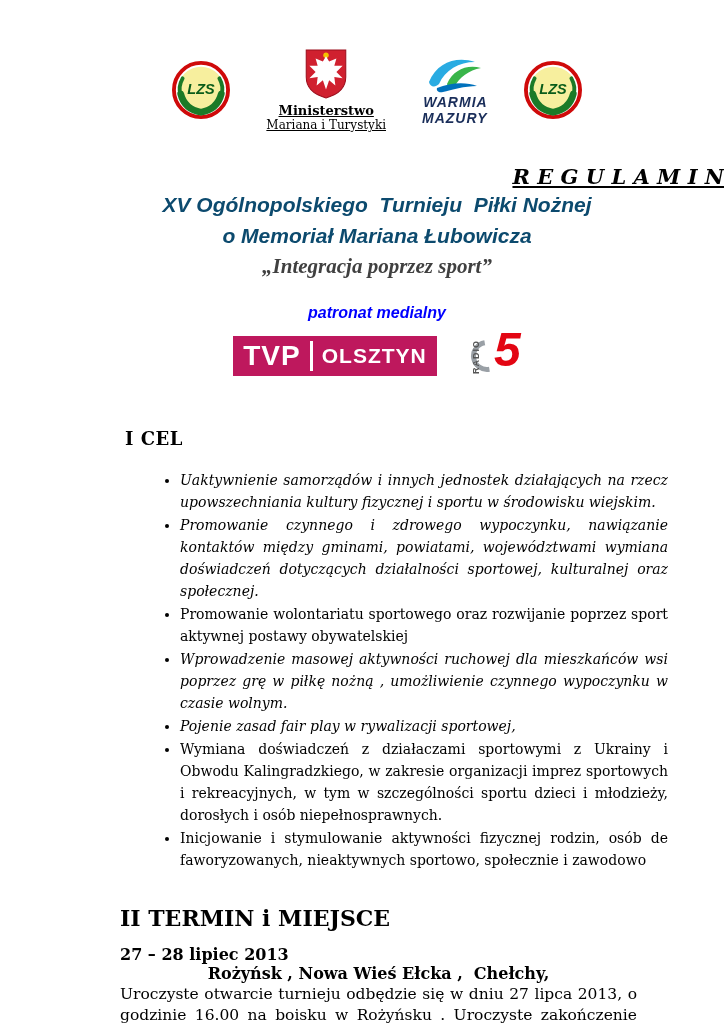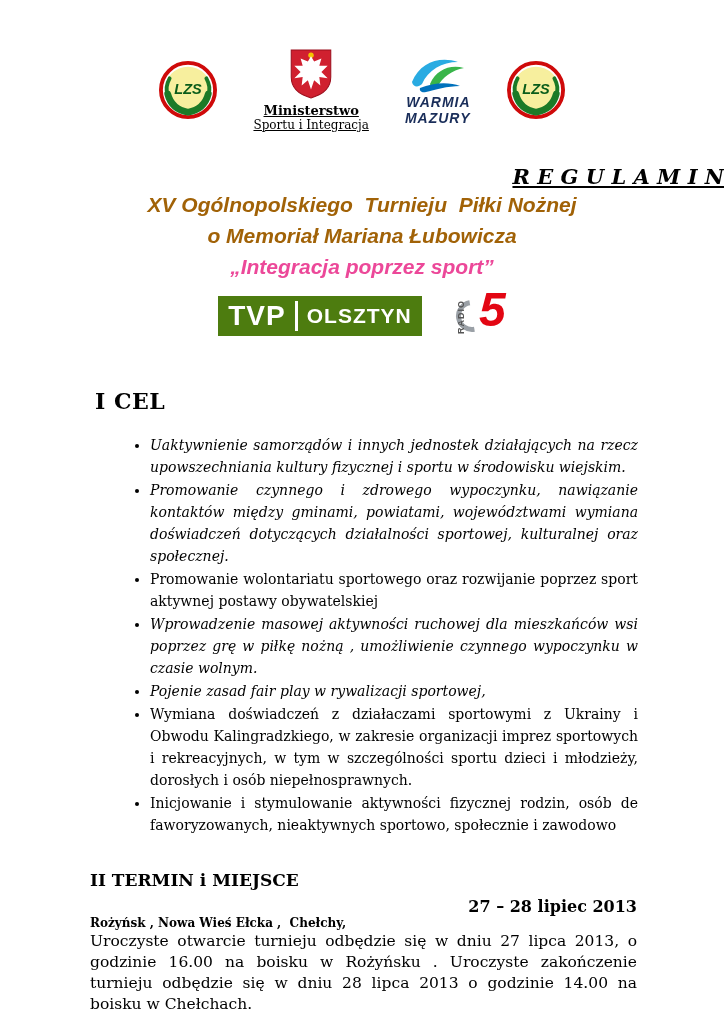--- a/index.html
+++ b/index.html
@@ -1,71 +1,71 @@
 <!DOCTYPE html>
 <html><head>
 <meta charset="utf-8">
 <style>
   * { margin:0; padding:0; box-sizing:border-box; }
   html,body { background:#ffffff; }
   .page {
     width:724px; height:1024px; margin:0 auto; background:#ffffff;
-    font-family:"DejaVu Serif", serif; color:#000; position:relative; overflow:hidden;
+    font-family:"DejaVu Serif", serif; color:#000; position:relative; overflow:hidden;padding-left:30px;
   }
 
   
   .logo-row { display:flex; justify-content:center; align-items:center; gap:36px; padding-top:48px; }
   .logo-item { display:flex; flex-direction:column; align-items:center; }
   .ministry-name { text-align:center; margin-top:3px; font-family:"DejaVu Serif", serif;text-decoration:underline; }
   .ministry-name .l1 { font-weight:bold; font-size:13px; display:block; }
   .ministry-name .l2 { font-size:12px; display:block; }
   .warmia-name { text-align:right; margin-top:1px; font-family:"Liberation Sans", sans-serif;
     font-style:italic; font-weight:bold; color:#1a2e5a; font-size:14px; line-height:1.1; letter-spacing:1px; }
   .warmia-name span { display:block; }
 
   
   .doc-title { text-align:right; margin-top:32px; font-family:"DejaVu Serif", serif;
     font-size:21px; font-weight:bold; font-style:italic; }
   .doc-title span { text-decoration:underline; }
   .subtitle { text-align:center; font-family:"Liberation Sans", sans-serif; font-weight:bold;
     font-style:italic; font-size:21px; line-height:31px; white-space:pre-wrap; }
-  .subtitle.green { color:#a16207; }
-  .subtitle.red { color:#ec4899; }
+  .subtitle.green { color:#0c4a6e; }
+  .subtitle.red { color:#404040;font-family:Liberation Serif, serif; }
   .title-block { margin-top:8px; }
 
   .patronat { text-align:center; margin-top:22px; color:#0000ff;
     font-family:"Liberation Sans", sans-serif; font-weight:bold; font-style:italic; font-size:16px; }
 
   
   .media-row { display:flex; justify-content:center; align-items:center; gap:30px; margin-top:8px; height:52px; }
-  .tvp-logo { display:flex; align-items:center; background:#4d7c0f; height:40px; padding:0 10px; gap:9px; }
+  .tvp-logo { display:flex; align-items:center; background:#be185d; height:40px; padding:0 10px; gap:9px; }
   .tvp-text { color:#fff; font-family:"Liberation Sans", sans-serif; font-weight:bold; font-size:28px; letter-spacing:1px; }
   .tvp-divider { width:3px; height:30px; background:#ffffff; }
   .tvp-city { color:#fff; font-family:"Liberation Sans", sans-serif; font-weight:bold; font-size:21px; letter-spacing:1px; }
   .radio5-logo { position:relative; width:54px; height:52px; }
   .radio-arc { position:absolute; left:4px; top:10px; width:32px; height:32px; border:5px solid #9aa0a6;
     border-radius:50%; border-top-color:transparent; border-right-color:transparent; transform:rotate(35deg); }
   .radio-word { position:absolute; left:-8px; top:22px; transform:rotate(-90deg); font-size:9px;
     letter-spacing:1px; color:#555; font-family:"Liberation Sans", sans-serif; font-weight:bold; }
   .radio-five { position:absolute; right:0px; top:-8px; font-size:48px; font-weight:bold; font-style:italic;
     color:#e30613; font-family:"Liberation Sans", sans-serif; }
 
   
   .section-cel { margin-top:46px; padding-left:95px; padding-right:88px; }
-  .sec-heading { font-size:22px; font-weight:bold; letter-spacing:0.5px; }
+  .sec-heading { font-size:18px; font-weight:bold; letter-spacing:0.5px; }
   .cel-list { margin-top:20px; margin-left:38px; width:505px; padding-left:17px;
     font-size:14px; line-height:22px; text-align:justify; list-style:disc outside; }
   .cel-list li { margin-bottom:1px; }
   .cel-list li.it { font-style:italic; }
 
   
   .section-termin { margin-top:34px; padding-left:90px; padding-right:87px; }
-  .termin-heading { font-size:17px; font-weight:bold; }
-  .termin-date { text-align:right; font-weight:bold; font-size:16px; margin-top:7px; }
-  .termin-places { font-weight:bold; font-size:12px; white-space:pre-wrap; }
+  .termin-heading { font-size:22px; font-weight:bold; }
+  .termin-date { text-align:left; font-weight:bold; font-size:16px; margin-top:14px; }
+  .termin-places { text-align:center; font-weight:bold; font-size:16px; white-space:pre-wrap; }
   .termin-para { font-size:15.5px; line-height:21px; text-align:justify; margin-top:1px; }
 </style>
 </head>
 <body>
 
 <div class="page">
 
   <div class="logo-row">
 
     <div class="logo-item">
@@ -81,21 +81,21 @@
 
 
     <div class="logo-item">
       <svg width="46" height="52" viewBox="0 0 44 50">
         <path d="M3,2 H41 V28 Q41,43 22,48 Q3,43 3,28 Z" fill="#d0202f" stroke="#9c0f1d" stroke-width="1"></path>
         <circle cx="22" cy="7" r="2.6" fill="#f5c400"></circle>
         <path d="M22 8 L25 13 L32 10 L30 17 L38 17 L32 23 L38 29 L30 28 L31 36 L25 31 L22 40 L19 31 L13 36 L14 28 L6 29 L12 23 L6 17 L14 17 L12 10 L19 13 Z" fill="#ffffff"></path>
       </svg>
       <div class="ministry-name">
         <span class="l1">Ministerstwo</span>
-        <span class="l2">Sportu i Integracja</span>
+        <span class="l2">Mariana i Turystyki</span>
       </div>
     </div>
 
     <div class="logo-item">
       <svg width="64" height="40" viewBox="0 0 64 40">
         <path d="M6 28 C14 8 34 2 52 8 C36 8 22 16 16 30 C12 34 7 33 6 28 Z" fill="#29abe2"></path>
         <path d="M24 30 C30 16 44 10 58 14 C46 16 36 24 32 32 C29 36 25 35 24 30 Z" fill="#39b54a"></path>
         <path d="M14 34 C28 28 44 28 54 32 C42 32 28 36 20 38 C16 39 13 37 14 34 Z" fill="#0071bc"></path>
       </svg>
       <div class="warmia-name">
@@ -118,20 +118,21 @@
 
   <div class="title-block">
     <div class="doc-title">
       <span>R E G U L A M I N</span>
     </div>
     <div class="subtitle green">XV Ogólnopolskiego  Turnieju  Piłki Nożnej</div>
     <div class="subtitle green">o Memoriał Mariana Łubowicza</div>
     <div class="subtitle red">„Integracja poprzez sport”</div>
   </div>
 
+  <div class="patronat">patronat medialny</div>
 
   <div class="media-row">
     <div class="tvp-logo">
       <span class="tvp-text">TVP</span>
       <span class="tvp-divider"></span>
       <span class="tvp-city">OLSZTYN</span>
     </div>
     <div class="radio5-logo">
       <span class="radio-arc"></span>
       <span class="radio-word">RADIO</span>

